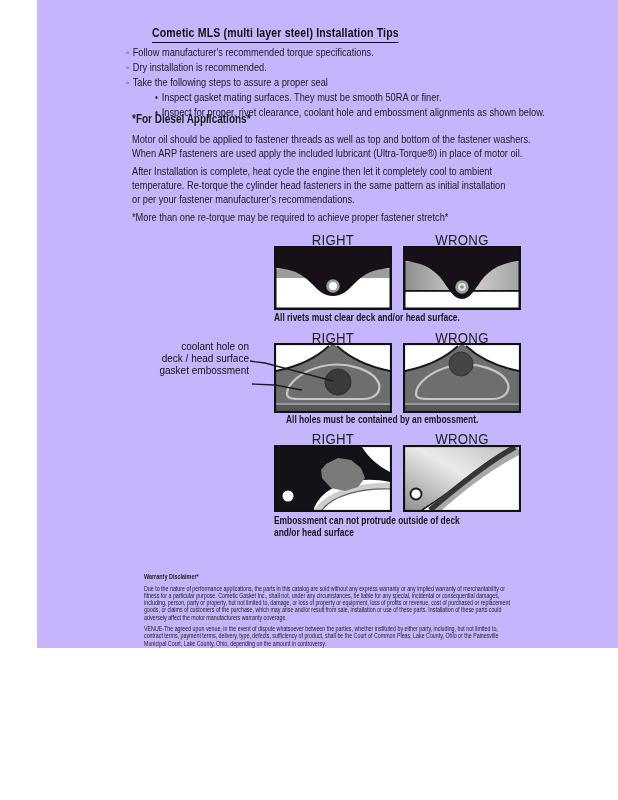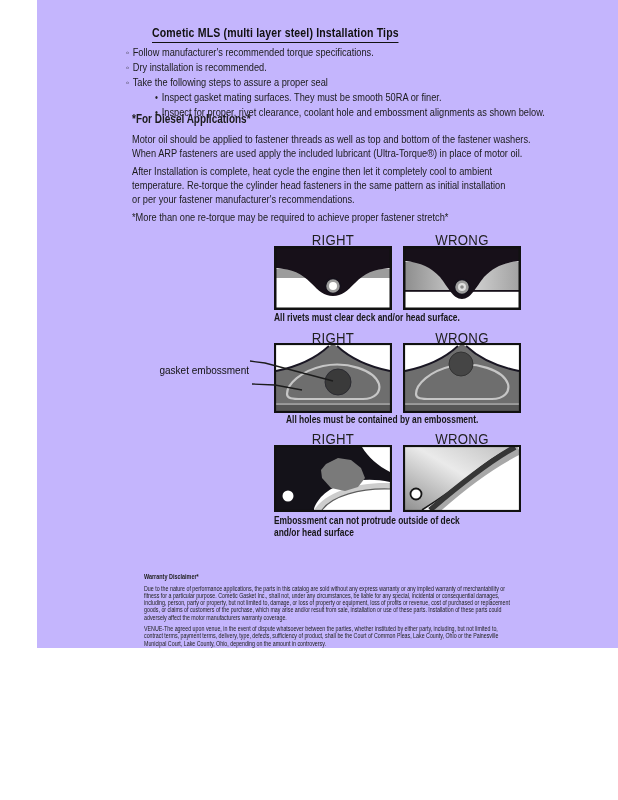--- a/index.html
+++ b/index.html
@@ -108,20 +108,22 @@
     <circle cx="59" cy="41" r="4" fill="#e0e0e0"></circle>
     <circle cx="59" cy="41" r="1.8" fill="#8a8a8a"></circle>
     <rect x="1.25" y="1.25" width="115.5" height="61.5" fill="none" stroke="#111111" stroke-width="2.5"></rect>
   </svg>
 
   <div class="abs cap" style="left:237px;top:312px">All rivets must clear deck and/or head surface.</div>
 
   <div class="abs hdr" style="left:237px;top:329px">RIGHT</div>
   <div class="abs hdr" style="left:366px;top:329px">WRONG</div>
 
+  <div class="abs lbl ml" style="left:100px;top:341px">coolant hole on
+deck / head surface</div>
   <div class="abs lbl" style="left:100px;top:365px">gasket embossment</div>
 
   <svg class="abs panel" style="left:237px;top:343px" width="118" height="70" viewBox="0 0 118 70">
     <rect width="118" height="70" fill="#ffffff"></rect>
     <path d="M2,28 C22,24 42,15 54,5 L57,2 L61,2 L64,5 C78,15 96,24 116,28 L116,68 L2,68 Z" fill="#6e6e6e"></path>
     <path d="M2,28 C22,24 42,15 55,3" stroke="#191623" stroke-width="2" fill="none"></path>
     <path d="M63,3 C76,15 96,24 116,28" stroke="#191623" stroke-width="2" fill="none"></path>
     <path d="M13,51 C13,41 27,28 49,23 C73,18 100,27 105,41 C107,49 101,56 89,56 L28,56 C18,56 13,55.5 13,51 Z" fill="none" stroke="#c6c6c6" stroke-width="2.2"></path>
     <circle cx="64" cy="39" r="13" fill="#3a3a3a" stroke="#2b2b31" stroke-width="1"></circle>
     <rect x="2" y="60.5" width="114" height="1.3" fill="#bdbdbd"></rect>

